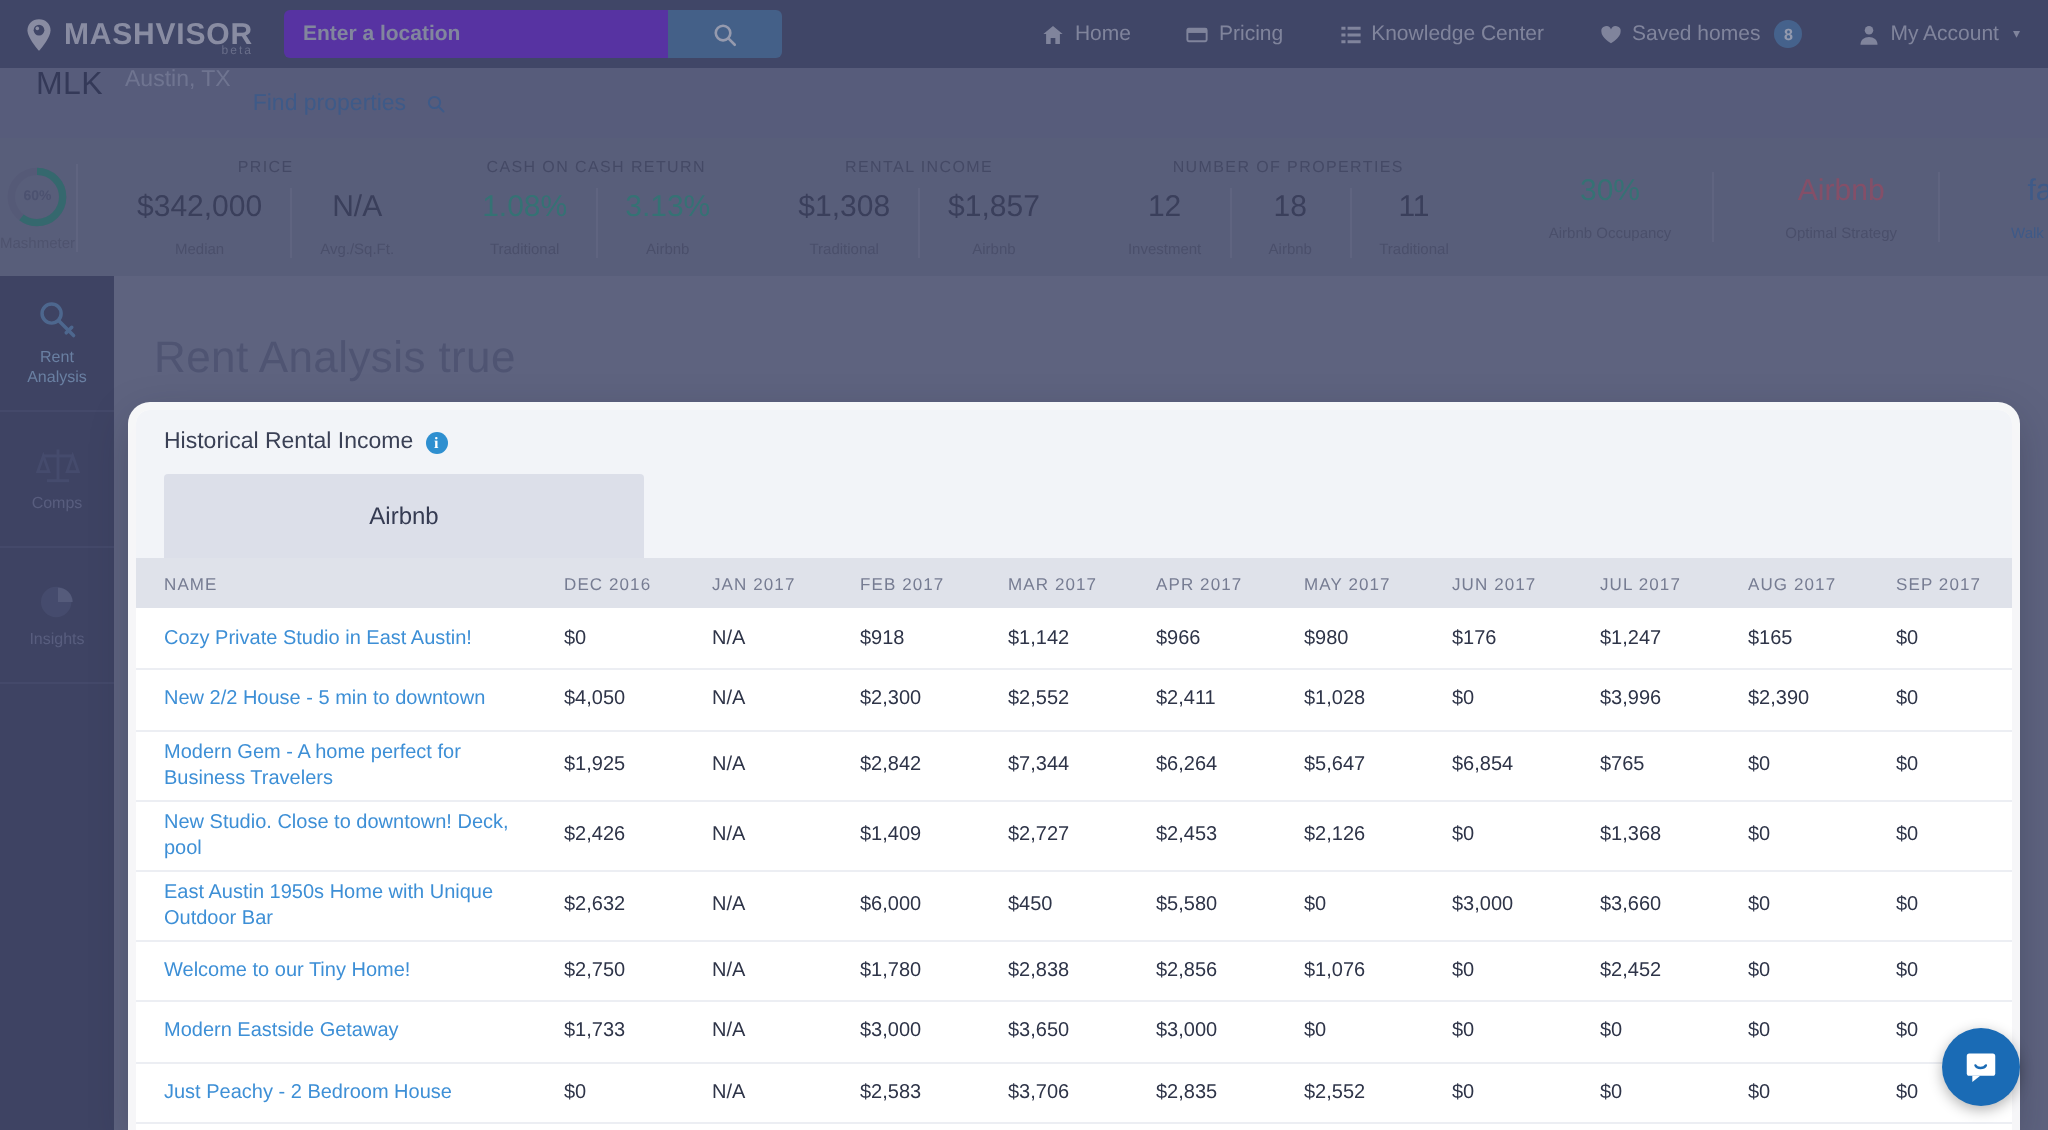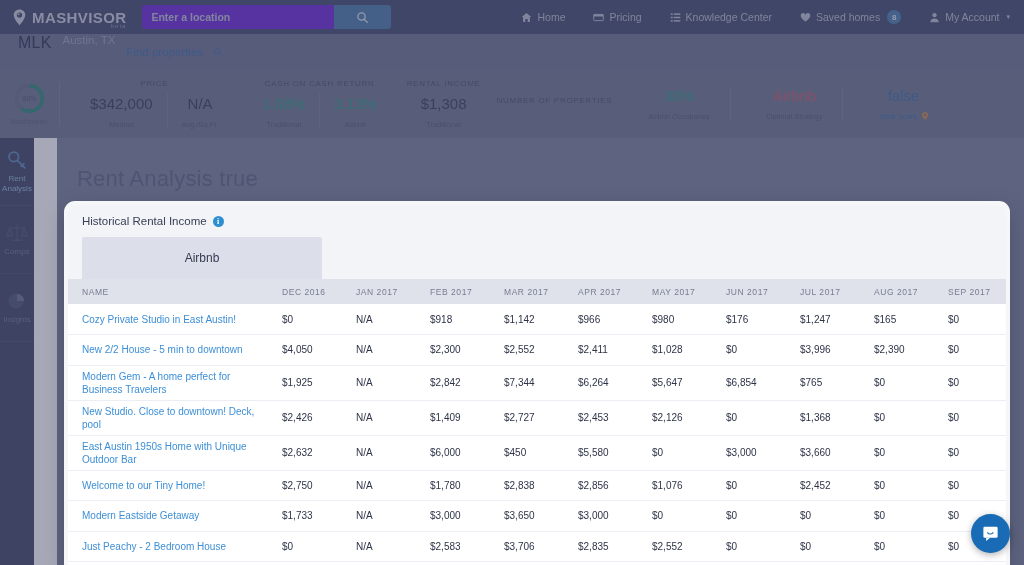--- a/index.html
+++ b/index.html
@@ -115,21 +115,21 @@
   .cell-val.blue { color: #3f6fa8; }
   .cell-sub { font-size: 7.5px; color: #555b72; margin-top: 7px; white-space: nowrap; }
   .cell-sub.link { color: #3f6fa8; }
   .stat-block {
     display: flex; flex-direction: column; justify-content: center;
     align-items: center; padding: 0 20px; border-right: 1px solid #7d8299;
   }
 
   
   .rail {
-    position: absolute; top: 138px; left: 0; bottom: 0; width: 34px;
+    position: absolute; top: 138px; left: 0; bottom: 0; width: 57px;
     background: #3f4564; z-index: 10;
   }
   .rail-item {
     height: 68px; display: flex; flex-direction: column;
     align-items: center; justify-content: center; gap: 3px;
     cursor: pointer; border-bottom: 1px solid #4a5072;
   }
   .rail-item .rail-label {
     font-size: 8px; line-height: 10px; text-align: center; color: #6f7596;
   }
@@ -323,25 +323,43 @@
         </div>
       </div>
 
       <div class="stat-group">
         <div class="group-title">RENTAL INCOME</div>
         <div class="group-cells">
           <div class="cell">
             <div class="cell-val">$1,308</div>
             <div class="cell-sub">Traditional</div>
           </div>
+          <div class="cell">
+            <div class="cell-val">$1,857</div>
+            <div class="cell-sub">Airbnb</div>
+          </div>
         </div>
       </div>
 
       <div class="stat-group">
         <div class="group-title">NUMBER OF PROPERTIES</div>
+        <div class="group-cells">
+          <div class="cell">
+            <div class="cell-val">12</div>
+            <div class="cell-sub">Investment</div>
+          </div>
+          <div class="cell">
+            <div class="cell-val">18</div>
+            <div class="cell-sub">Airbnb</div>
+          </div>
+          <div class="cell">
+            <div class="cell-val">11</div>
+            <div class="cell-sub">Traditional</div>
+          </div>
+        </div>
       </div>
 
       <div class="stat-block">
         <div class="cell-val green">30%</div>
         <div class="cell-sub">Airbnb Occupancy</div>
       </div>
 
       <div class="stat-block">
         <div class="cell-val red">Airbnb</div>
         <div class="cell-sub">Optimal Strategy</div>

